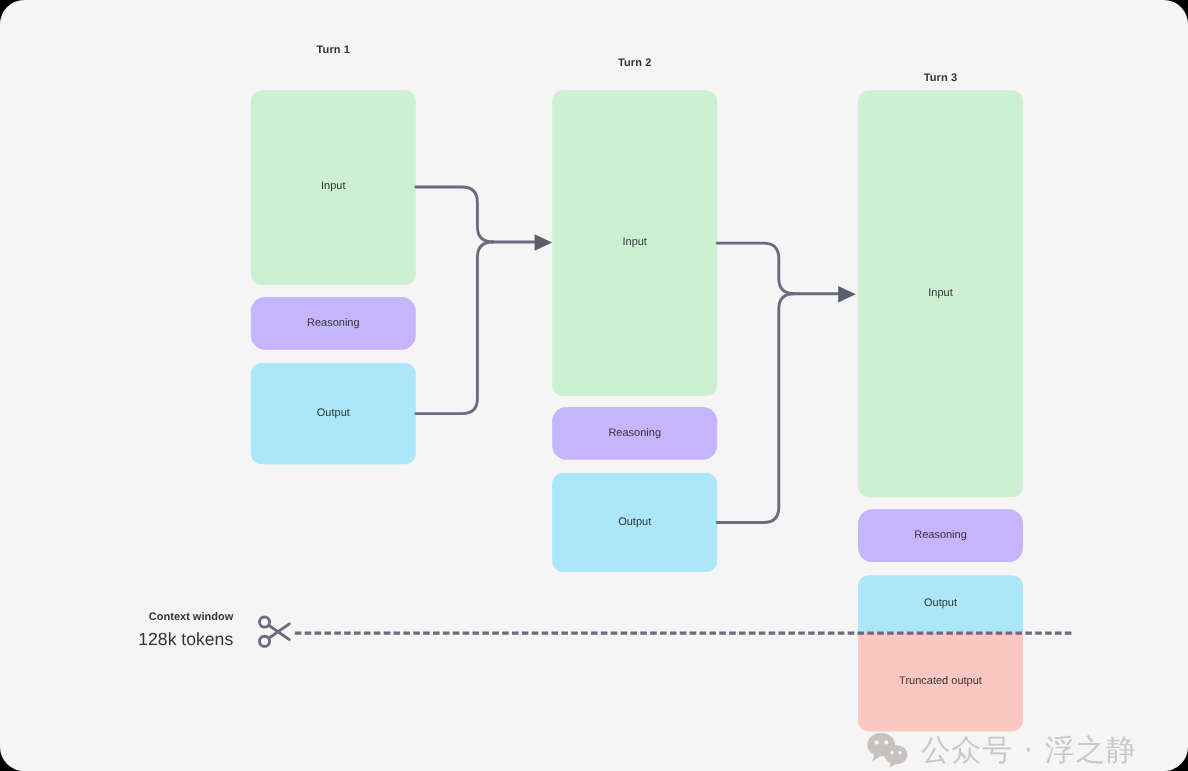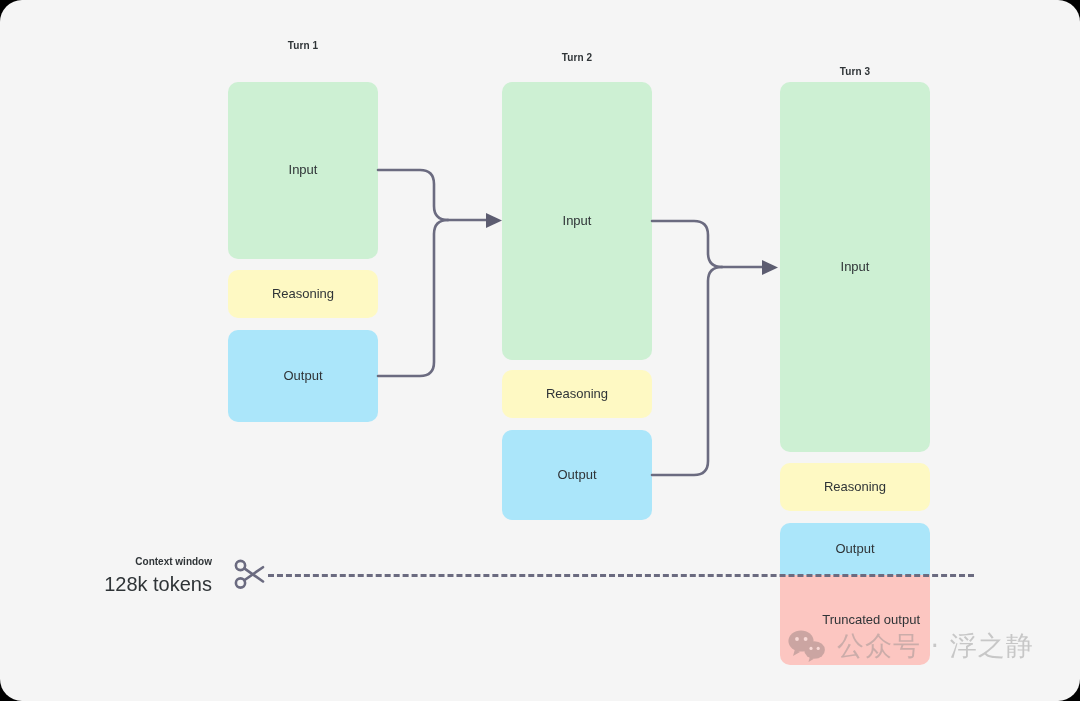--- a/index.html
+++ b/index.html
@@ -35,33 +35,33 @@
   }
 
   
   .block {
     position: absolute;
     box-sizing: border-box;
     display: flex;
     align-items: center;
     justify-content: center;
     border-radius: 10px;
-    font-size: 13px;
+    font-size: 10px;
     color: #2f3437;
     text-align: center;
     line-height: 1.25;
   }
   .block.input     { background: #cdf0d3; }
-  .block.reasoning { background: #fef9c3; }
+  .block.reasoning { background: #c4b5fd; border-radius: 13px; }
   .block.output    { background: #abe6fa; }
   .block.truncated { background: #fcc6c1; }
 
   
   .block.clip-bottom { border-bottom-left-radius: 0; border-bottom-right-radius: 0; }
-  .block.clip-top    { border-top-left-radius: 0; border-top-right-radius: 0; justify-content: flex-end; }
+  .block.clip-top    { border-top-left-radius: 0; border-top-right-radius: 0; }
 
   
   .connector {
     position: absolute;
     overflow: visible;
   }
 
   
   #context-label {
     position: absolute;
@@ -71,21 +71,21 @@
     color: #2f3437;
   }
   #context-label .l1 {
     display: block;
     font-size: 10px;
     font-weight: bold;
     line-height: 1.45;
   }
   #context-label .l2 {
     display: block;
-    font-size: 20px;
+    font-size: 16px;
     font-weight: normal;
     line-height: 1.45;
   }
   #scissors-icon {
     position: absolute;
   }
   #cut-line {
     position: absolute;
     height: 0;
     border-top: 3px dashed #6b6b80;
@@ -178,21 +178,21 @@
     <g stroke="#6b6b80" stroke-width="2.6" fill="none" stroke-linecap="round">
       <circle cx="8.5" cy="9.5" r="4.6"></circle>
       <circle cx="8.5" cy="27" r="4.6"></circle>
       <line x1="12.3" y1="12.4" x2="31" y2="25.5"></line>
       <line x1="12.3" y1="24.2" x2="31" y2="11.2"></line>
     </g>
   </svg>
 
   <div id="cut-line" style="left:268px; top:574px; width:706px;"></div>
 
-  <div id="watermark" style="left:788px; top:628px;">
+  <div id="watermark" style="left:788px; top:664px;">
     <svg width="40" height="34" viewBox="0 0 40 34">
       <g fill="#8a7a78">
         <ellipse cx="13" cy="12" rx="12.6" ry="10.6"></ellipse>
         <polygon points="7,20 5,27 12,23"></polygon>
         <circle cx="9" cy="10" r="1.9" fill="#f5f5f5"></circle>
         <circle cx="17.6" cy="10" r="1.9" fill="#f5f5f5"></circle>
       </g>
       <g fill="#8a7a78">
         <ellipse cx="26.5" cy="21" rx="10.4" ry="8.8"></ellipse>
         <polygon points="22,27.5 20.5,33 26,29.7"></polygon>

